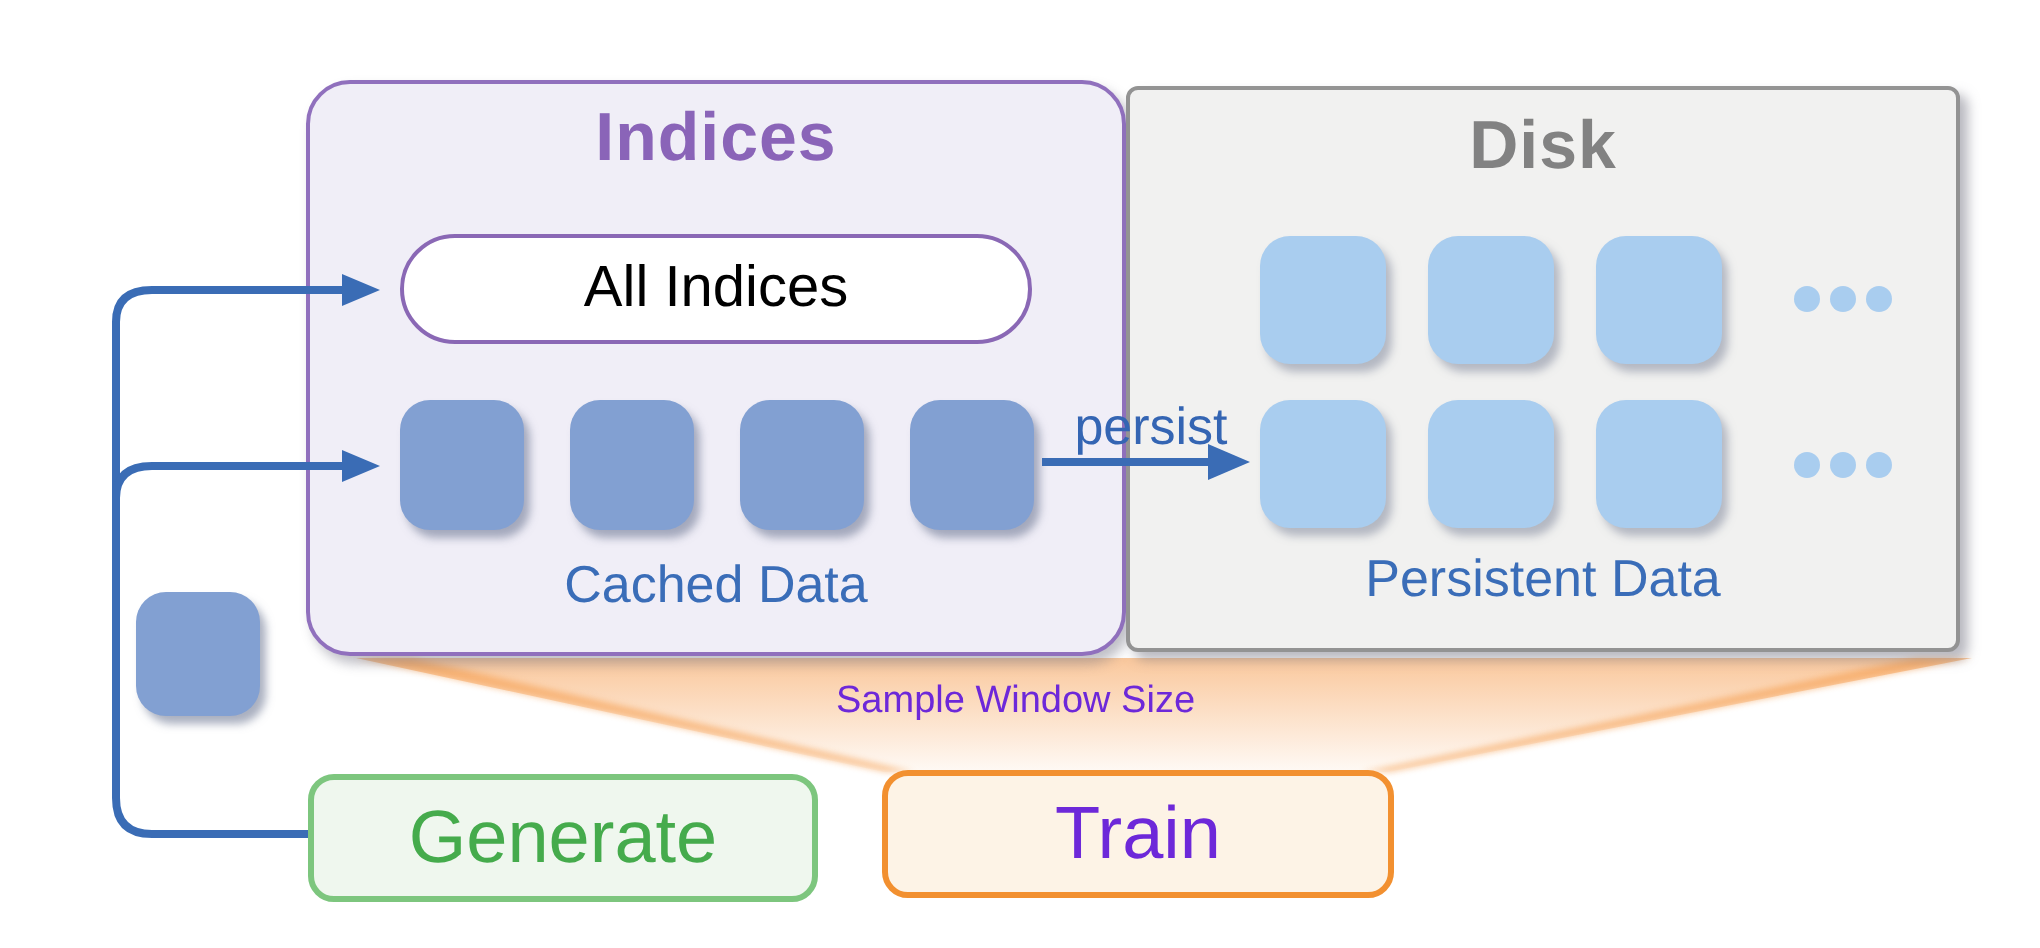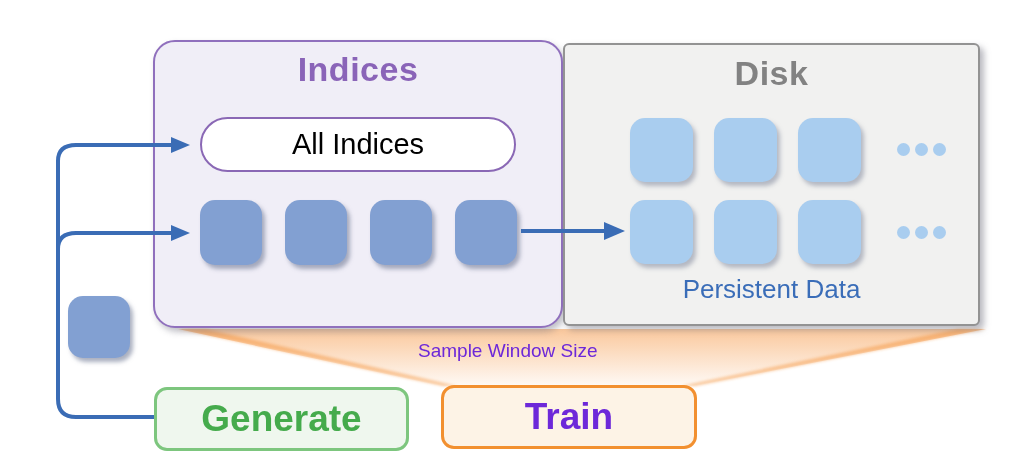--- a/index.html
+++ b/index.html
@@ -42,21 +42,21 @@
   .cached-label{top:235px;}
   .persistent-label{top:229px;}
   .floating-sq{left:68px;top:296px;width:62px;height:62px;background:#82a0d2;
     border-radius:15px;box-shadow:3px 4px 4px rgba(100,112,140,.55);}
   .persist-label{left:523px;top:198px;width:105px;text-align:center;
     font-size:26px;color:#3465b3;z-index:6;}
   .sample-label{left:418px;top:340px;width:300px;text-align:left;
     font-size:19px;color:#6d28d9;z-index:4;}
   .action-box{
     height:58px;border-radius:13px;text-align:center;
-    font-weight:bold;font-size:37px;line-height:58px;z-index:5;
+    font-weight:normal;font-size:37px;line-height:58px;z-index:5;
   }
   .generate-box{
     left:154px;top:387px;width:249px;
     background:#eff7ee;border:3px solid #7dc67e;color:#45ab4c;
   }
   .train-box{
     left:441px;top:385px;width:250px;
     background:#fdf3e6;border:3px solid #f29030;color:#6d28d9;
   }
   svg.layer{position:absolute;left:0;top:0;width:1020px;height:474px;pointer-events:none;}
@@ -86,20 +86,21 @@
 
   <div class="abs memory-box box-layer">
     <div class="abs box-title memory-title">Indices</div>
     <div class="abs indices-pill">All Indices</div>
     <div class="abs sq-row mem-row">
         <span class="sq mem-sq"></span>
         <span class="sq mem-sq"></span>
         <span class="sq mem-sq"></span>
         <span class="sq mem-sq"></span>
       </div>
+    <div class="abs zone-label cached-label">Cached Data</div>
   </div>
 
   <div class="abs disk-box box-layer">
     <div class="abs box-title disk-title">Disk</div>
     <div class="abs sq-row disk-row1">
         <span class="sq disk-sq"></span>
         <span class="sq disk-sq"></span>
         <span class="sq disk-sq"></span>
       </div>
     <div class="abs dots dots-row1">
@@ -115,20 +116,21 @@
     <div class="abs dots dots-row2">
         <span class="dot"></span>
         <span class="dot"></span>
         <span class="dot"></span>
       </div>
     <div class="abs zone-label persistent-label">Persistent Data</div>
   </div>
 
   <div class="abs floating-sq box-layer"></div>
 
+  <div class="abs persist-label">persist</div>
 
   <div class="abs sample-label">Sample Window Size</div>
 
   <div class="abs action-box generate-box">Generate</div>
   <div class="abs action-box train-box">Train</div>
 
   <svg class="layer" id="arrow-layer" viewBox="0 0 1020 474">
     <g stroke="#3a6cb5" stroke-width="4" fill="none">
       <path d="M154,417 L76,417 Q58,417 58,399 L58,161 Q58,145 76,145 L172,145"></path>
       <path d="M58,249 Q58,233 76,233 L172,233"></path>

